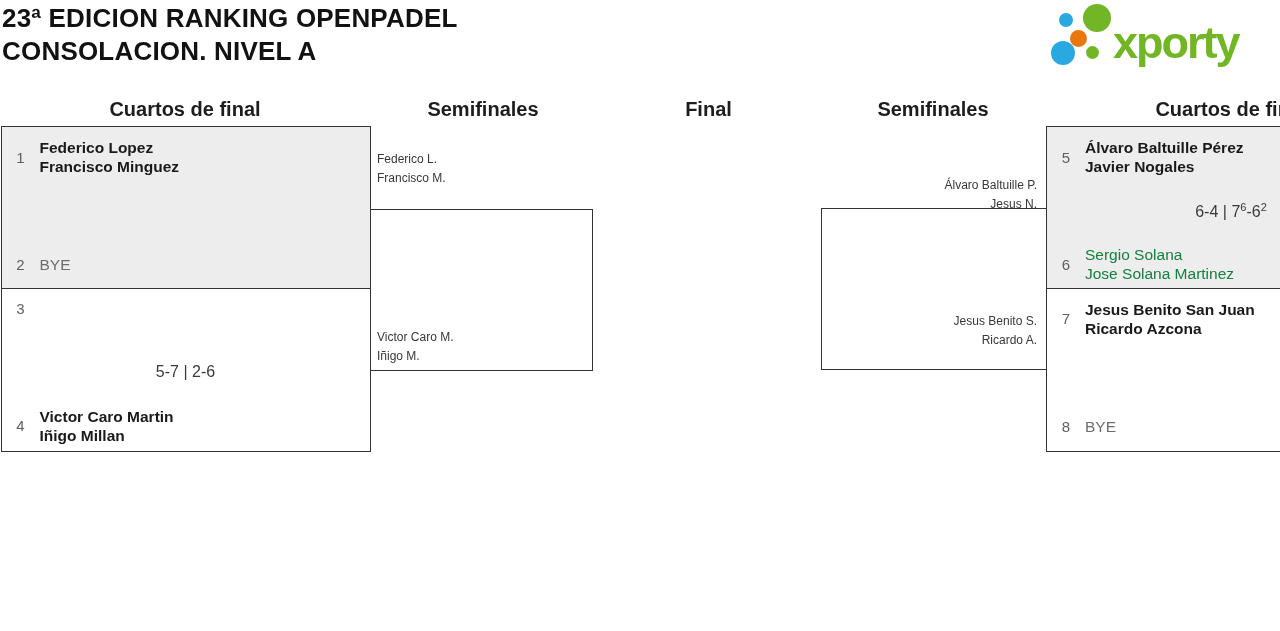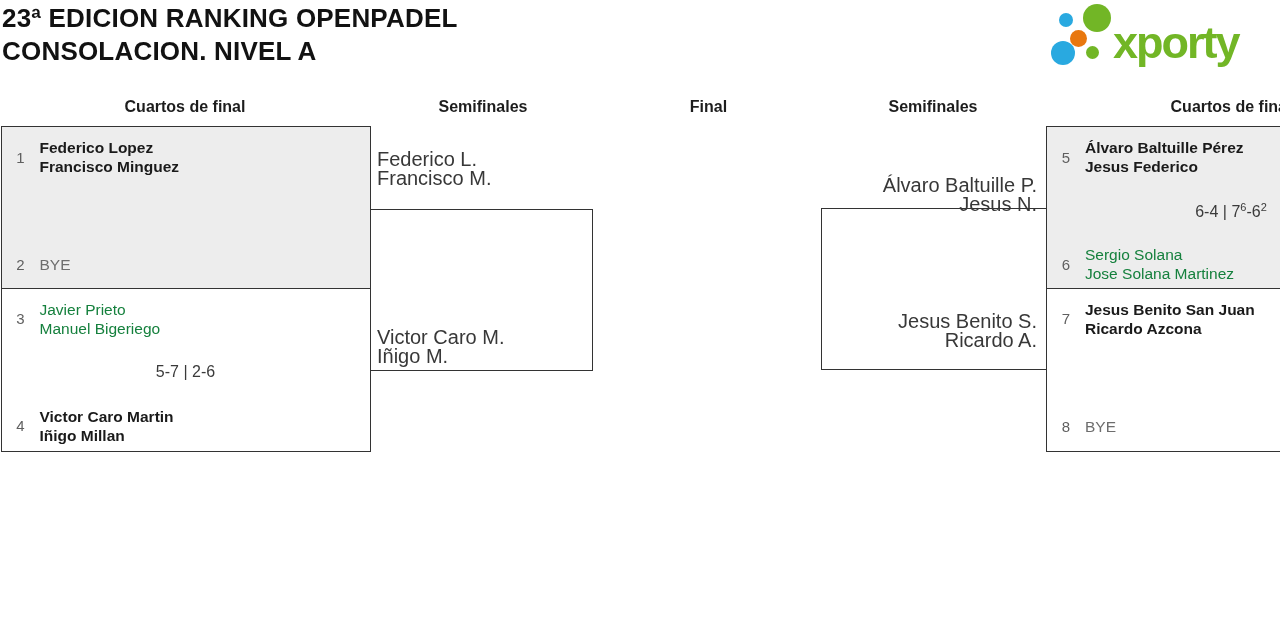--- a/index.html
+++ b/index.html
@@ -15,21 +15,21 @@
   .dot { position:absolute; border-radius:50%; }
   .dot.blue-sm   { left:14px; top:13px; width:14px; height:14px; background:#29a9e0; }
   .dot.green-lg  { left:38px; top:4px;  width:28px; height:28px; background:#72b626; }
   .dot.orange    { left:25px; top:30px; width:17px; height:17px; background:#e8770e; }
   .dot.blue-lg   { left:6px;  top:41px; width:24px; height:24px; background:#29a9e0; }
   .dot.green-sm  { left:41px; top:46px; width:13px; height:13px; background:#72b626; }
   .wordmark { position:absolute; left:68px; top:17px; font-size:45px; font-weight:700;
               letter-spacing:-2px; color:#72b626; }
 
   
-  .round-header { top:98px; font-size:16px; font-weight:600; color:#1d1d1d;
+  .round-header { top:98px; font-size:20px; font-weight:600; color:#1d1d1d;
                   text-align:center; white-space:nowrap; }
 
   
   .box { position:absolute; border:1.5px solid #333; box-sizing:border-box; background:#fff; }
   .box.shaded { background:#ededed; }
 
   .team-row { position:absolute; left:8px; right:6px; display:flex; align-items:center; }
   .team-row.t   { top:11px; }
   .team-row.b   { top:118px; }
   .team-row.bye { top:128px; }
@@ -37,21 +37,21 @@
           color:#5f5f5f; flex:none; }
   .names { font-size:15.5px; line-height:19px; }
   .names.winner { font-weight:700; color:#1a1a1a; }
   .names.loser  { font-weight:400; color:#15803d; }
   .names.byetxt { font-weight:400; color:#6d6d6d; }
   .score-row { position:absolute; left:0; right:0; text-align:center;
                font-size:16px; color:#3a3a3a; }
   .sup { font-size:11px; position:relative; top:-6px; }
 
   
-  .sf-label { font-size:20px; line-height:19px; color:#383838; white-space:nowrap; }
+  .sf-label { font-size:12px; line-height:19px; color:#383838; white-space:nowrap; }
   .sf-label.right { text-align:right; }
   .match-info { font-size:15.5px; color:#383838; text-align:center; }
 </style>
 </head>
 <body>
 
 <div class="page">
 
   <div class="abs title">
     <div>23ª EDICION RANKING OPENPADEL</div>
@@ -83,24 +83,20 @@
     </div>
     <div class="team-row bye">
       <span class="seed">2</span>
       <span class="names byetxt">BYE</span>
     </div>
   </div>
 
   <div class="box" style="left:0.5px; top:287.5px; width:370px; height:164px;">
     <div class="team-row t">
       <span class="seed">3</span>
-      <span class="names loser">
-        <div>Javier Prieto</div>
-        <div>Manuel Bigeriego</div>
-      </span>
     </div>
     <div class="score-row" style="top:74px;">5-7 | 2-6</div>
     <div class="team-row b">
       <span class="seed">4</span>
       <span class="names winner">
         <div>Victor Caro Martin</div>
         <div>Iñigo Millan</div>
       </span>
     </div>
   </div>
@@ -123,21 +119,21 @@
   <div class="abs sf-label right" style="right:243px; top:312px;">
     <div>Jesus Benito S.</div>
     <div>Ricardo A.</div>
   </div>
 
   <div class="box shaded" style="left:1046px; top:126px; width:370px; height:163px;">
     <div class="team-row t">
       <span class="seed">5</span>
       <span class="names winner">
         <div>Álvaro Baltuille Pérez</div>
-        <div>Jesus Federico</div>
+        <div>Javier Nogales</div>
       </span>
     </div>
     <div class="score-row" style="top:76px;">
       <span>6-4 | 7</span><span class="sup">6</span><span>-6</span><span class="sup">2</span>
     </div>
     <div class="team-row b">
       <span class="seed">6</span>
       <span class="names loser">
         <div>Sergio Solana</div>
         <div>Jose Solana Martinez</div>

